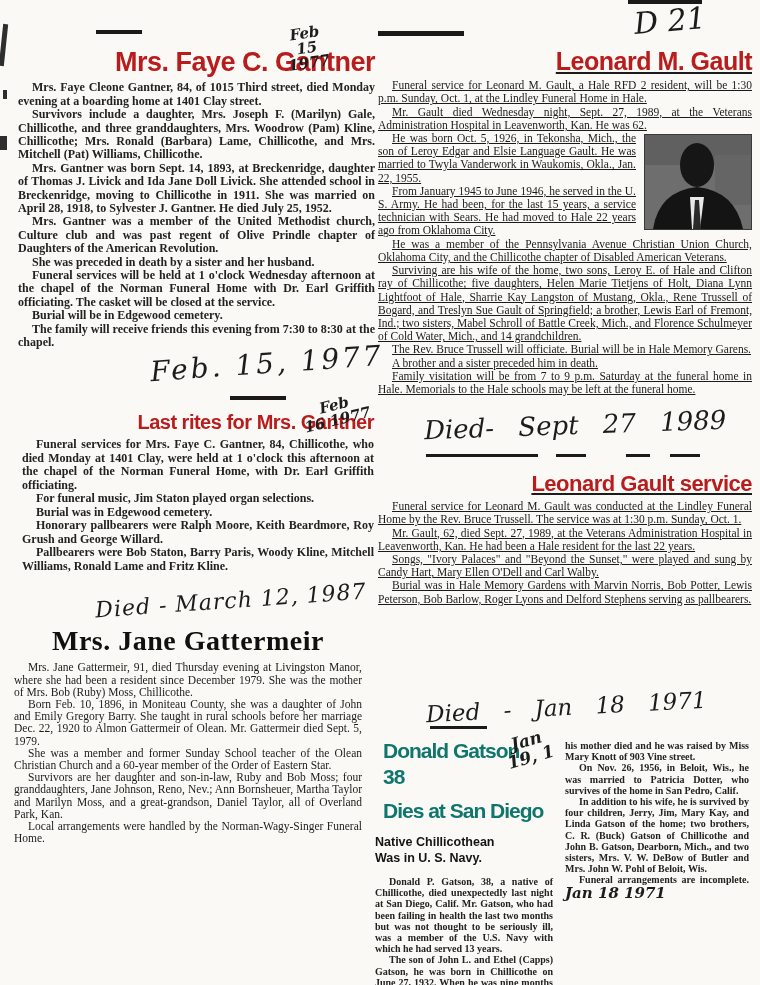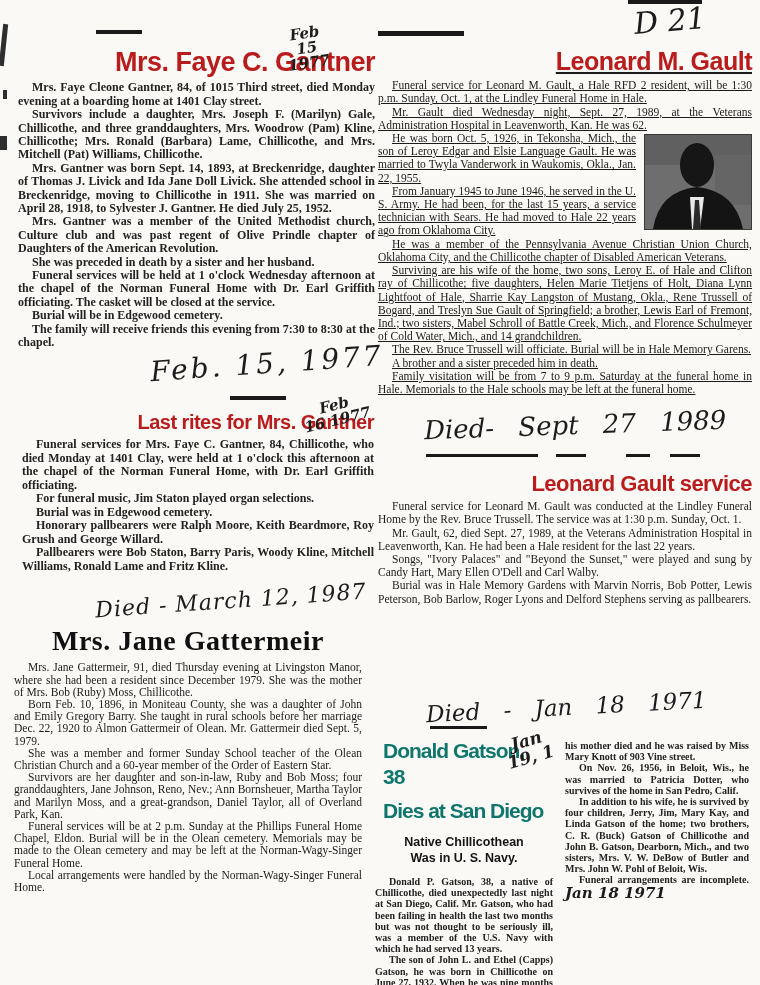--- a/index.html
+++ b/index.html
@@ -16,21 +16,21 @@
 
   .hl-sans{font-family:"Liberation Sans",sans-serif;font-weight:bold;color:#b91c1c;
            text-align:right;letter-spacing:-0.5px;margin:12px 0 5px 0;line-height:1.05;}
   .hl-serif{font-family:"Liberation Serif",serif;font-weight:bold;color:#101010;
             text-align:center;letter-spacing:0.5px;margin:0 0 6px 0;line-height:1.05;}
 
   .gantner-body{font-size:12px;line-height:13.4px;}
   .lastrites-body{font-size:12px;line-height:13.5px;}
   .gattermeir-body{font-size:11.5px;line-height:12.2px;}
   .gault-body{font-size:11.5px;line-height:13.2px;text-decoration:underline;}
-  .gaultsvc-body{font-size:11.5px;line-height:13.2px;}
+  .gaultsvc-body{font-size:11.5px;line-height:13.2px;text-decoration:underline;}
   .gatson-body{font-size:10px;line-height:11.2px;}
 
   
   .hw{position:absolute;font-family:"DejaVu Serif",serif;font-style:italic;
       color:#1c1c1c;white-space:pre-line;line-height:1.0;}
   .hw-wide{word-spacing:16px;}
 
   
   .gault-photo{float:right;width:106px;height:94px;margin:2px 0 4px 8px;
                border:1px solid #3a3a3a;background:#6e6e6e;overflow:hidden;}
@@ -39,21 +39,21 @@
   .bar{position:absolute;background:#1a1a1a;}
   .artifact{position:absolute;background:#2e2e2e;}
 
   
   .gatson-cols{display:flex;gap:12px;}
   .gatson-col1{width:178px;}
   .gatson-col2{width:184px;padding-top:10px;}
   .gatson-hl{font-family:"Liberation Sans",sans-serif;font-weight:bold;color:#0f766e;
              font-size:21px;line-height:26px;letter-spacing:-1px;margin:8px;text-align:left;}
   .gatson-sub{font-family:"Liberation Sans",sans-serif;font-weight:bold;color:#141414;
-              font-size:12.5px;line-height:16px;text-align:center;margin:10px 0 10px 0;}
+              font-size:12.5px;line-height:16px;margin:10px 0 10px 0;}
   .hw-inline{position:static;display:inline;font-size:15px;white-space:normal;}
 </style>
 </head>
 <body>
 
 <div id="page">
 
   <div class="artifact" style="left:1px;top:24px;width:5px;height:42px;transform:rotate(6deg);"></div>
   <div class="artifact" style="left:3px;top:90px;width:4px;height:9px;"></div>
   <div class="artifact" style="left:0px;top:136px;width:7px;height:14px;"></div>
@@ -92,21 +92,20 @@
   </div>
 
   <div class="hw" style="left:95px;top:590px;font-size:22px;transform:rotate(-4deg);letter-spacing:1px;">Died - March 12, 1987</div>
 
   <div class="clip gattermeir-body body-normal" style="left:14px;top:626px;width:348px;">
     <h1 class="hl-serif" style="font-size:28px;">Mrs. Jane Gattermeir</h1>
     <p class="np">Mrs. Jane Gattermeir, 91, died Thursday evening at Livingston Manor, where she had been a resident since December 1979. She was the mother of Mrs. Bob (Ruby) Moss, Chillicothe.</p>
     <p class="np">Born Feb. 10, 1896, in Moniteau County, she was a daughter of John and Emily Gregory Barry. She taught in rural schools before her marriage Dec. 22, 1920 to Almon Gattermeir of Olean. Mr. Gattermeir died Sept. 5, 1979.</p>
     <p class="np">She was a member and former Sunday School teacher of the Olean Christian Church and a 60-year member of the Order of Eastern Star.</p>
     <p class="np">Survivors are her daughter and son-in-law, Ruby and Bob Moss; four granddaughters, Jane Johnson, Reno, Nev.; Ann Bornsheuer, Martha Taylor and Marilyn Moss, and a great-grandson, Daniel Taylor, all of Overland Park, Kan.</p>
-    <p class="np">Funeral services will be at 2 p.m. Sunday at the Phillips Funeral Home Chapel, Eldon. Burial will be in the Olean cemetery. Memorials may be made to the Olean cemetery and may be left at the Norman-Wagy-Singer Funeral Home.</p>
     <p class="np">Local arrangements were handled by the Norman-Wagy-Singer Funeral Home.</p>
   </div>
 
   <div class="clip gault-body body-normal" style="left:378px;top:36px;width:374px;">
     <div class="bar" style="left:0;top:-5px;width:86px;height:5px;"></div>
     <h1 class="hl-sans" style="font-size:25px;">Leonard M. Gault</h1>
     <p class="np">Funeral service for Leonard M. Gault, a Hale RFD 2 resident, will be 1:30 p.m. Sunday, Oct. 1, at the Lindley Funeral Home in Hale.</p>
     <p class="np">Mr. Gault died Wednesday night, Sept. 27, 1989, at the Veterans Administration Hospital in Leavenworth, Kan. He was 62.</p>
     <div class="gault-photo">
       <svg width="106" height="94" viewBox="0 0 106 94">

